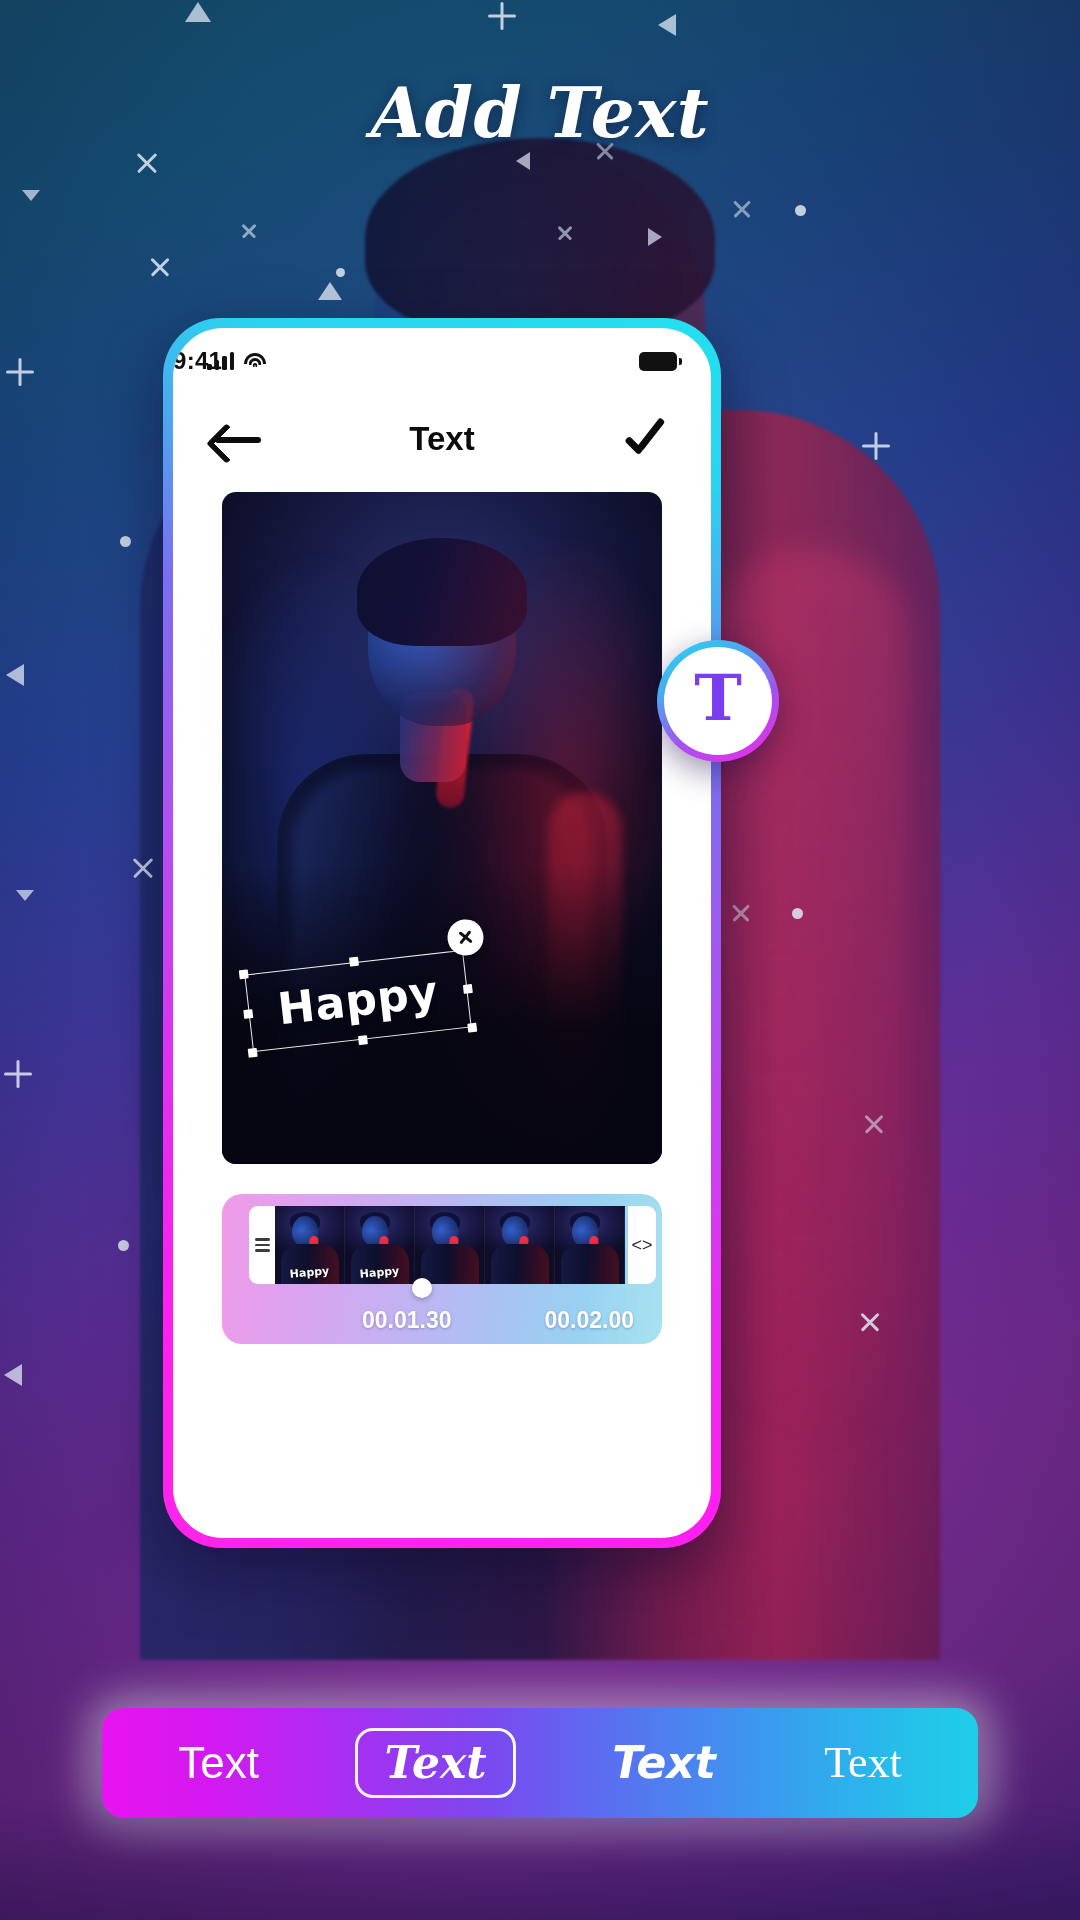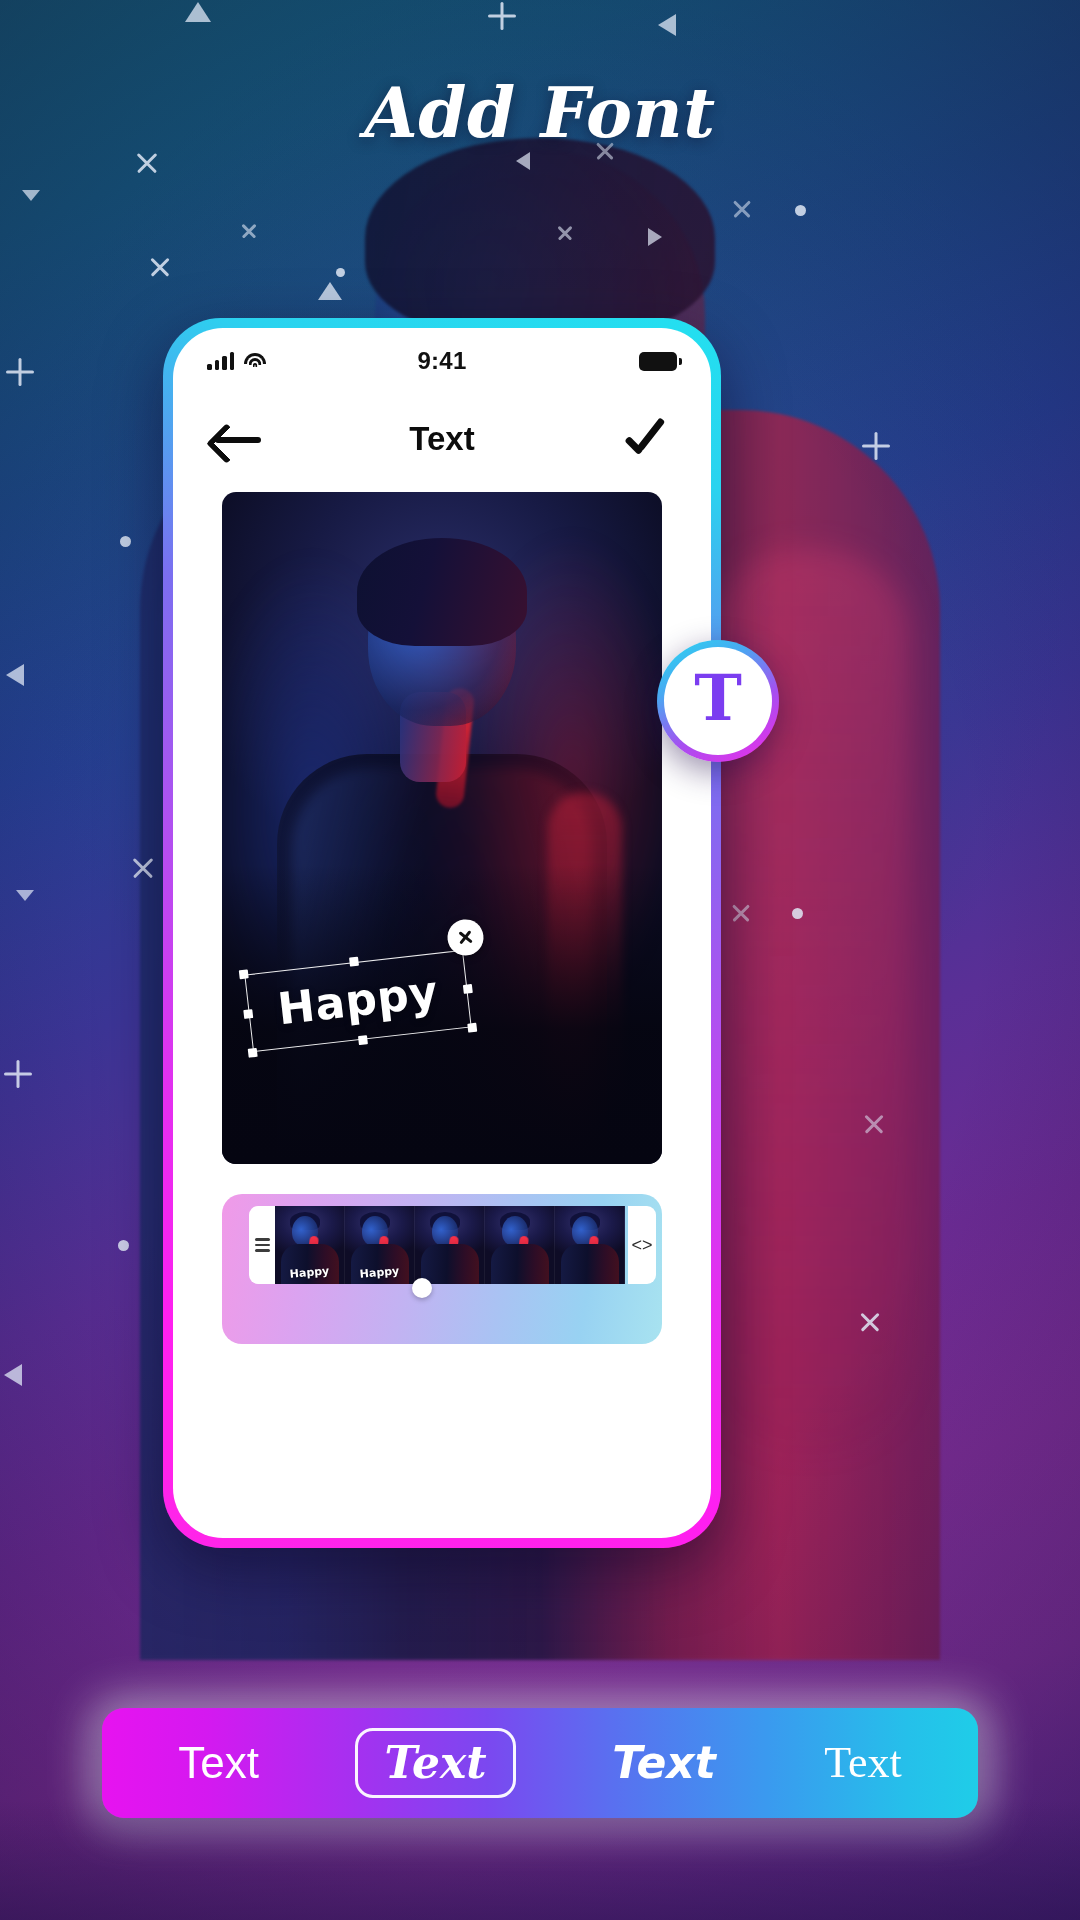--- a/index.html
+++ b/index.html
@@ -194,21 +194,21 @@
   .bars i:nth-child(4){ height: 18px; }
   .wifi { width: 22px; height: 17px; position: relative; }
   .wifi span {
     position: absolute; left: 50%; transform: translateX(-50%);
     border: 3px solid #111; border-bottom: none; border-radius: 50% 50% 0 0 / 100% 100% 0 0;
   }
   .wifi span:nth-child(1){ width: 22px; height: 11px; top: 0; }
   .wifi span:nth-child(2){ width: 13px; height: 7px; top: 5px; }
   .wifi span:nth-child(3){ width: 5px; height: 4px; top: 10px; border-width: 2.5px; }
   .sb-time {
-    position: absolute; left: 0; right: 0; text-align: center;
+    position: absolute; left: 0; right: 0; 
     font-size: 24px; font-weight: 600; color: #111; letter-spacing: .3px;
   }
   .sb-right { margin-left: auto; display: flex; align-items: center; }
   .battery {
     width: 38px; height: 19px; border-radius: 5px;
     background: #111; position: relative;
   }
   .battery::after {
     content: ""; position: absolute; right: -5px; top: 6px;
     width: 3.5px; height: 7px; border-radius: 0 2px 2px 0; background: #111;
@@ -610,21 +610,21 @@
   <div class="shape sh-tri" style="left:16px;top:890px;border-width:11px 9px 0 9px;border-top-color:#dfe7f5;opacity:.7"></div>
   <div class="shape sh-x dim" style="left:730px;top:902px;width:22px;height:22px"></div>
   <div class="shape sh-dot" style="left:792px;top:908px;width:11px;height:11px"></div>
   <div class="shape sh-plus" style="left:4px;top:1060px;width:28px;height:28px"></div>
   <div class="shape sh-x dim" style="left:862px;top:1112px;width:24px;height:24px"></div>
   <div class="shape sh-dot" style="left:118px;top:1240px;width:11px;height:11px"></div>
   <div class="shape sh-x" style="left:858px;top:1310px;width:24px;height:24px"></div>
   <div class="shape sh-tri" style="left:4px;top:1364px;border-width:11px 18px 11px 0;border-right-color:#dfe7f5;opacity:.75"></div>
 
   <div class="headline-wrap">
-    <div class="headline">Add Font</div>
+    <div class="headline">Add Text</div>
   </div>
 
   <div class="phone-frame">
     <div class="phone-screen">
 
       <div class="statusbar">
         <div class="sb-left">
           <div class="bars">
               <i></i>
               <i></i>
@@ -721,20 +721,24 @@
             <div class="tl-frame">
               <div class="tf-hair"></div>
                 <div class="tf-head"></div>
                 <div class="tf-red"></div>
                 <div class="tf-body"></div>
             </div>
           </div>
         </div>
         <div class="tl-expand">&lt;&gt;</div>
         <div class="tl-playhead"></div>
+        <div class="tl-times">
+          <span>00.01.30</span>
+          <span>00.02.00</span>
+        </div>
       </div>
 
     </div>
 
     <div class="t-button">
       <div class="t-button-inner">T</div>
     </div>
   </div>
 
   <div class="font-bar-glow"></div>

